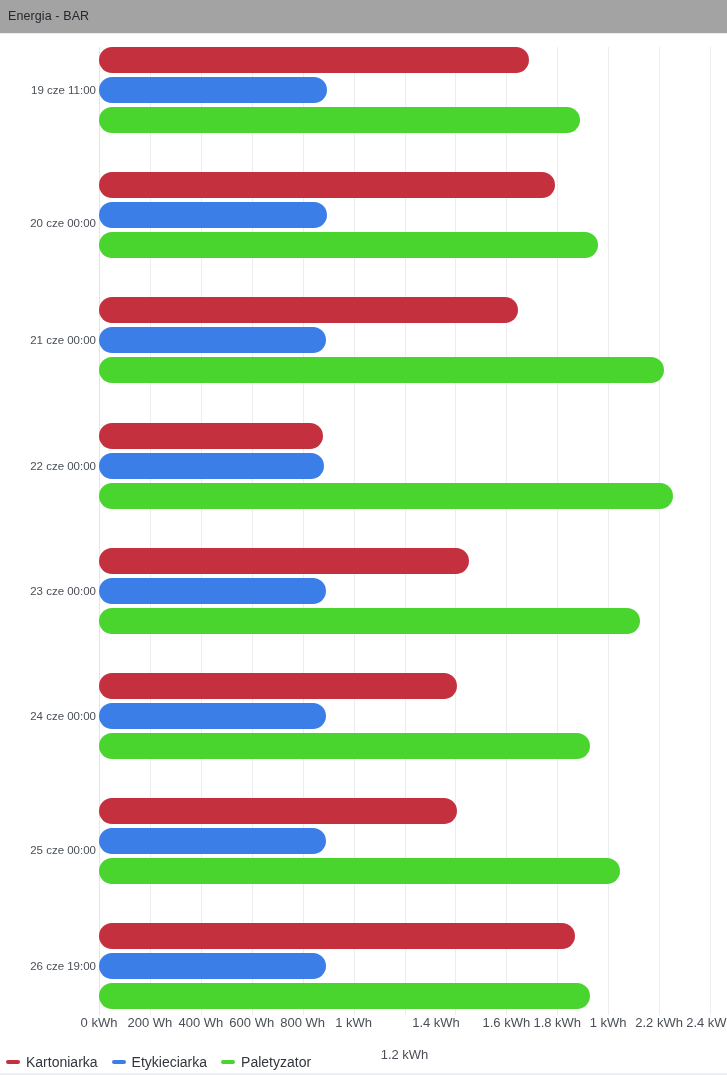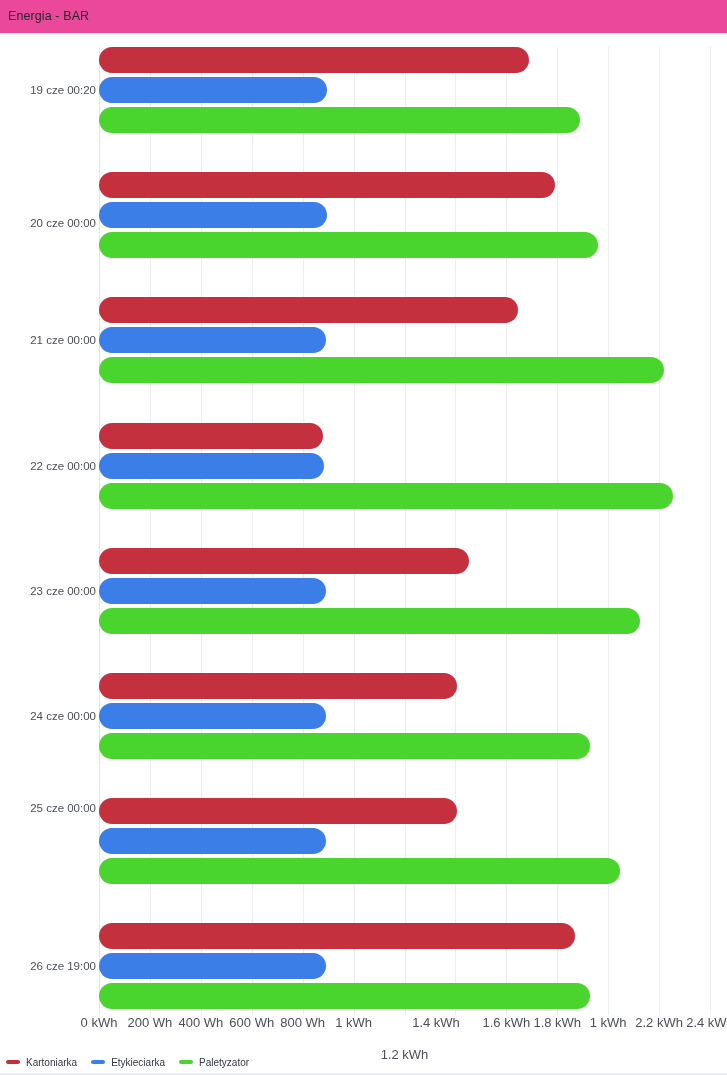--- a/index.html
+++ b/index.html
@@ -13,21 +13,21 @@
     width: 727px;
     height: 1075px;
     background: #ffffff;
     overflow: hidden;
   }
   
   #panel-header {
     position: absolute;
     left: 0; top: 0;
     width: 727px; height: 34px;
-    background: #ec4899;
+    background: #a3a3a3;
     border-bottom: 1px solid #e8eaed;
   }
   #panel-title {
     position: absolute;
     left: 8px; top: 9px;
     font-size: 12.5px;
     color: #25282e;
     letter-spacing: 0.1px;
     white-space: nowrap;
   }
@@ -99,21 +99,21 @@
     align-items: center;
     margin-right: 14px;
     cursor: pointer;
   }
   .legend-swatch {
     width: 14px; height: 4px;
     border-radius: 2px;
     margin-right: 6px;
   }
   .legend-label {
-    font-size: 10px;
+    font-size: 14px;
     color: #32363c;
     white-space: nowrap;
   }
   #bottom-rule {
     position: absolute;
     left: 0; top: 1073px;
     width: 727px; height: 2px;
     background: #eceef1;
   }
 </style>
@@ -162,27 +162,27 @@
         <div class="bar s1" title="Etykieciarka: 890 Wh" style="left: 99px; width: 226.579px; top: 669px;"></div>
         <div class="bar s2" title="Paletyzator: 1930 Wh" style="left: 99px; width: 491.346px; top: 699px;"></div>
         <div class="bar s0" title="Kartoniarka: 1405 Wh" style="left: 99px; width: 357.69px; top: 764.2px;"></div>
         <div class="bar s1" title="Etykieciarka: 890 Wh" style="left: 99px; width: 226.579px; top: 794.2px;"></div>
         <div class="bar s2" title="Paletyzator: 2045 Wh" style="left: 99px; width: 520.623px; top: 824.2px;"></div>
         <div class="bar s0" title="Kartoniarka: 1870 Wh" style="left: 99px; width: 476.071px; top: 889.4px;"></div>
         <div class="bar s1" title="Etykieciarka: 890 Wh" style="left: 99px; width: 226.579px; top: 919.4px;"></div>
         <div class="bar s2" title="Paletyzator: 1930 Wh" style="left: 99px; width: 491.346px; top: 949.4px;"></div>
       </div>
     <div id="yaxis">
-        <div class="ytick" style="top: 56px;">19 cze 00:20</div>
+        <div class="ytick" style="top: 56px;">19 cze 11:00</div>
         <div class="ytick" style="top: 181.2px; margin-top: 8px;">20 cze 00:00</div>
         <div class="ytick" style="top: 306.4px;">21 cze 00:00</div>
         <div class="ytick" style="top: 431.6px;">22 cze 00:00</div>
         <div class="ytick" style="top: 556.8px;">23 cze 00:00</div>
         <div class="ytick" style="top: 682px;">24 cze 00:00</div>
-        <div class="ytick" style="top: 774px;">25 cze 00:00</div>
+        <div class="ytick" style="top: 816px;">25 cze 00:00</div>
         <div class="ytick" style="top: 932.4px;">26 cze 19:00</div>
       </div>
   </div>
 
   <div id="xaxis">
       <div class="xtick" style="left: 99px;">0 kWh</div>
       <div class="xtick" style="left: 149.917px;">200 Wh</div>
       <div class="xtick" style="left: 200.833px;">400 Wh</div>
       <div class="xtick" style="left: 251.75px;">600 Wh</div>
       <div class="xtick" style="left: 302.667px;">800 Wh</div>

